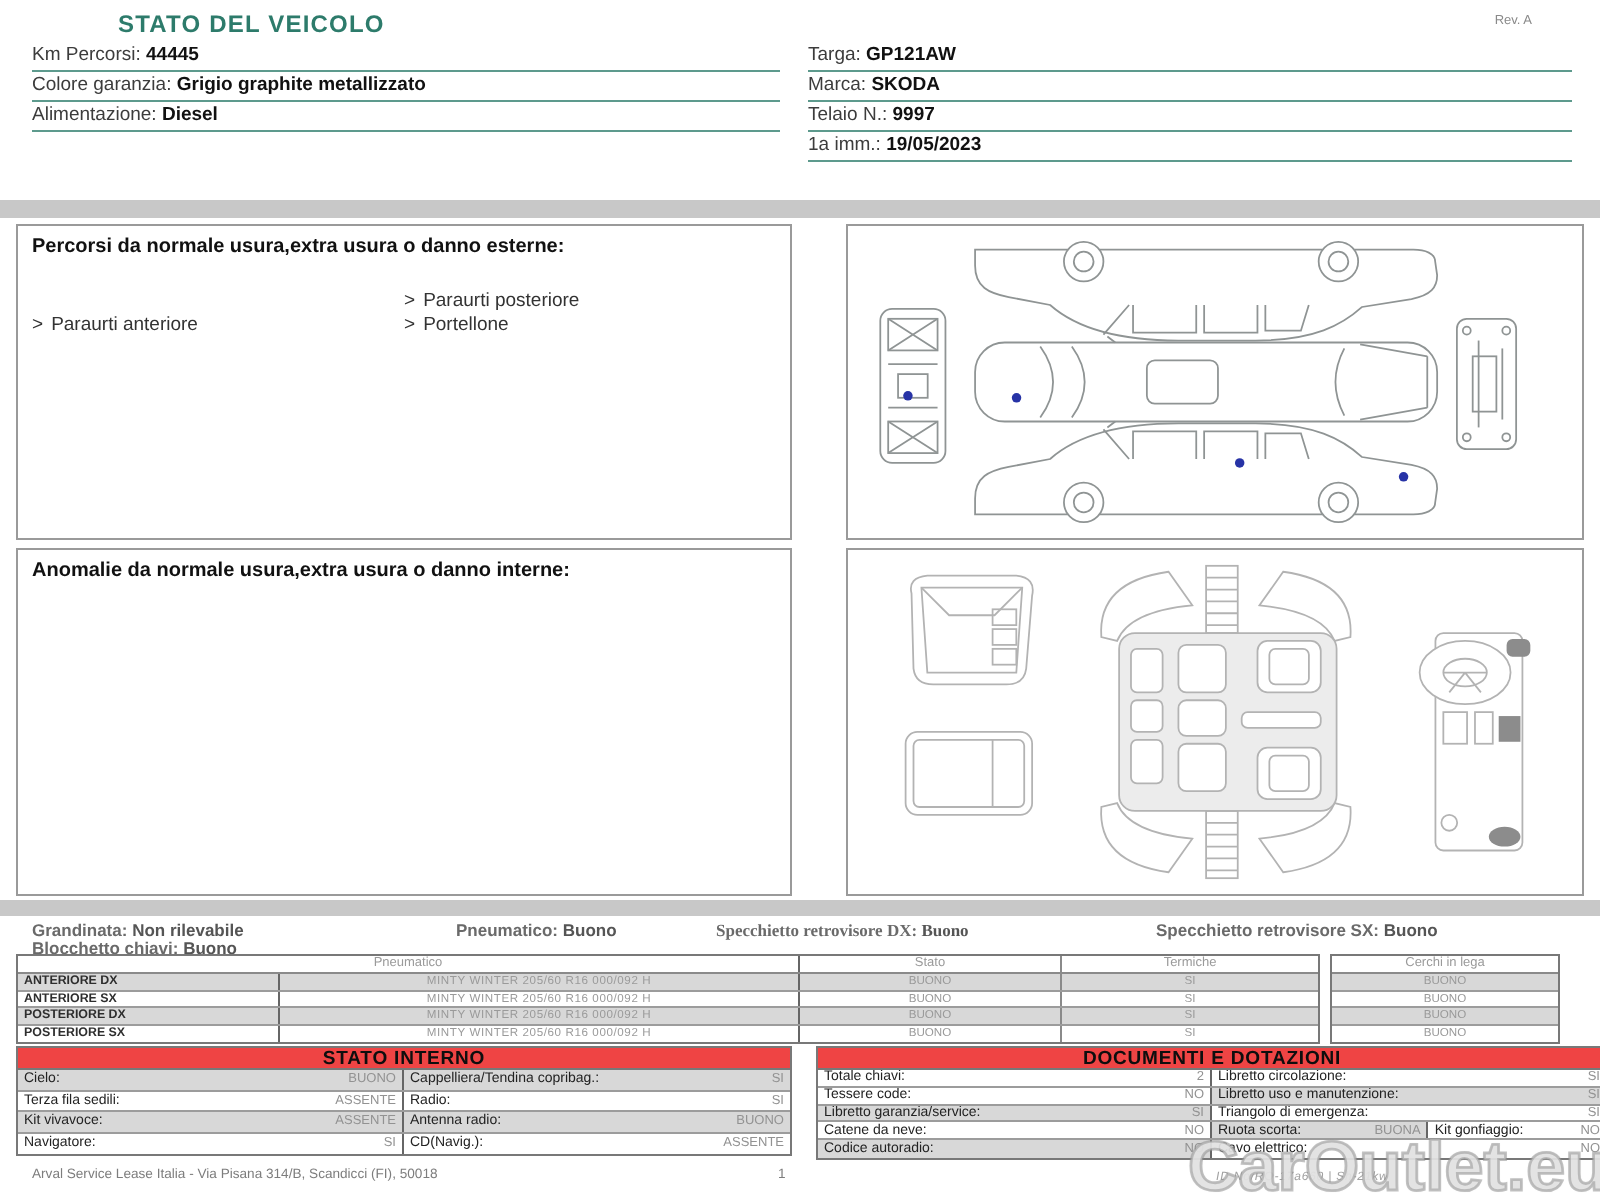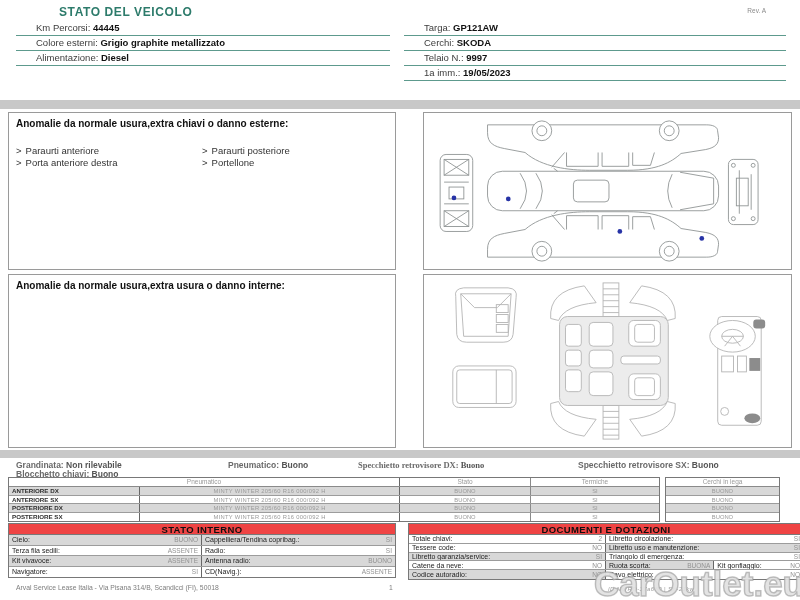--- a/index.html
+++ b/index.html
@@ -7,21 +7,21 @@
   body { font-family:"Liberation Sans", sans-serif; color:#1a1a1a; position:relative; overflow:hidden; }
   .page { position:absolute; inset:0; background:#ffffff; }
 
   
   .title { position:absolute; left:16px; top:5px; font-size:12px; font-weight:bold; color:#2d7b6b; letter-spacing:.6px;margin-left:43px; }
   .rev { position:absolute; right:34px; top:7px; font-size:6.5px; color:#8a8a8a; }
   .fields-left  { position:absolute; left:16px;  top:22px; width:374px; }
   .fields-right { position:absolute; left:404px; top:22px; width:382px; }
   .field-row { border-bottom:1px solid #5d9a8d; font-size:9.5px; line-height:12px; padding-bottom:1px; margin-bottom:1px; min-height:12px; }
   .field-row.tall { line-height:12px; min-height:25px; }
-  .f-label { color:#3c3c3c;margin-left:20px; }
+  .f-label { color:#3c3c3c; }
   .f-value { font-weight:bold; color:#111; }
 
   .gray-bar { position:absolute; left:0; width:800px; background:#c8c8c8; }
   #bar1 { top:100px; height:9px; }
   #bar2 { top:450px; height:8px; }
 
   
   .panel { position:absolute; border:1px solid #9a9a9a; background:#fff; }
   #ext-anom { left:8px;  top:112px; width:388px; height:158px; padding:5px 7px; }
   #ext-diag { left:423px; top:112px; width:369px; height:158px; }
@@ -90,56 +90,55 @@
 
   <div class="title">STATO DEL VEICOLO</div>
   <div class="rev">Rev. A</div>
 
   <div class="fields-left">
     <div class="field-row">
       <span class="f-label">Km Percorsi:</span>
       <span class="f-value">44445</span>
     </div>
     <div class="field-row">
-      <span class="f-label">Colore esterni:</span>
+      <span class="f-label">Colore garanzia:</span>
       <span class="f-value">Grigio graphite metallizzato</span>
     </div>
     <div class="field-row">
       <span class="f-label">Alimentazione:</span>
       <span class="f-value">Diesel</span>
     </div>
   </div>
 
   <div class="fields-right">
     <div class="field-row">
       <span class="f-label">Targa:</span>
       <span class="f-value">GP121AW</span>
     </div>
     <div class="field-row">
-      <span class="f-label">Cerchi:</span>
+      <span class="f-label">Marca:</span>
       <span class="f-value">SKODA</span>
     </div>
     <div class="field-row">
       <span class="f-label">Telaio N.:</span>
       <span class="f-value">9997</span>
     </div>
     <div class="field-row">
       <span class="f-label">1a imm.:</span>
       <span class="f-value">19/05/2023</span>
     </div>
   </div>
 
   <div class="gray-bar" id="bar1"></div>
 
   <div class="panel" id="ext-anom">
-    <div class="anom-title">Anomalie da normale usura,extra chiavi o danno esterne:</div>
+    <div class="anom-title">Percorsi da normale usura,extra usura o danno esterne:</div>
     <div class="anom-cols">
       <div class="anom-col">
         <div class="anom-item"><span class="bullet">&gt;</span><span>Paraurti anteriore</span></div>
-        <div class="anom-item"><span class="bullet">&gt;</span><span>Porta anteriore destra</span></div>
       </div>
       <div class="anom-col">
         <div class="anom-item"><span class="bullet">&gt;</span><span>Paraurti posteriore</span></div>
         <div class="anom-item"><span class="bullet">&gt;</span><span>Portellone</span></div>
       </div>
     </div>
   </div>
 
   <div class="panel" id="ext-diag">
     <svg viewBox="0 0 369 158" width="367" height="156">

